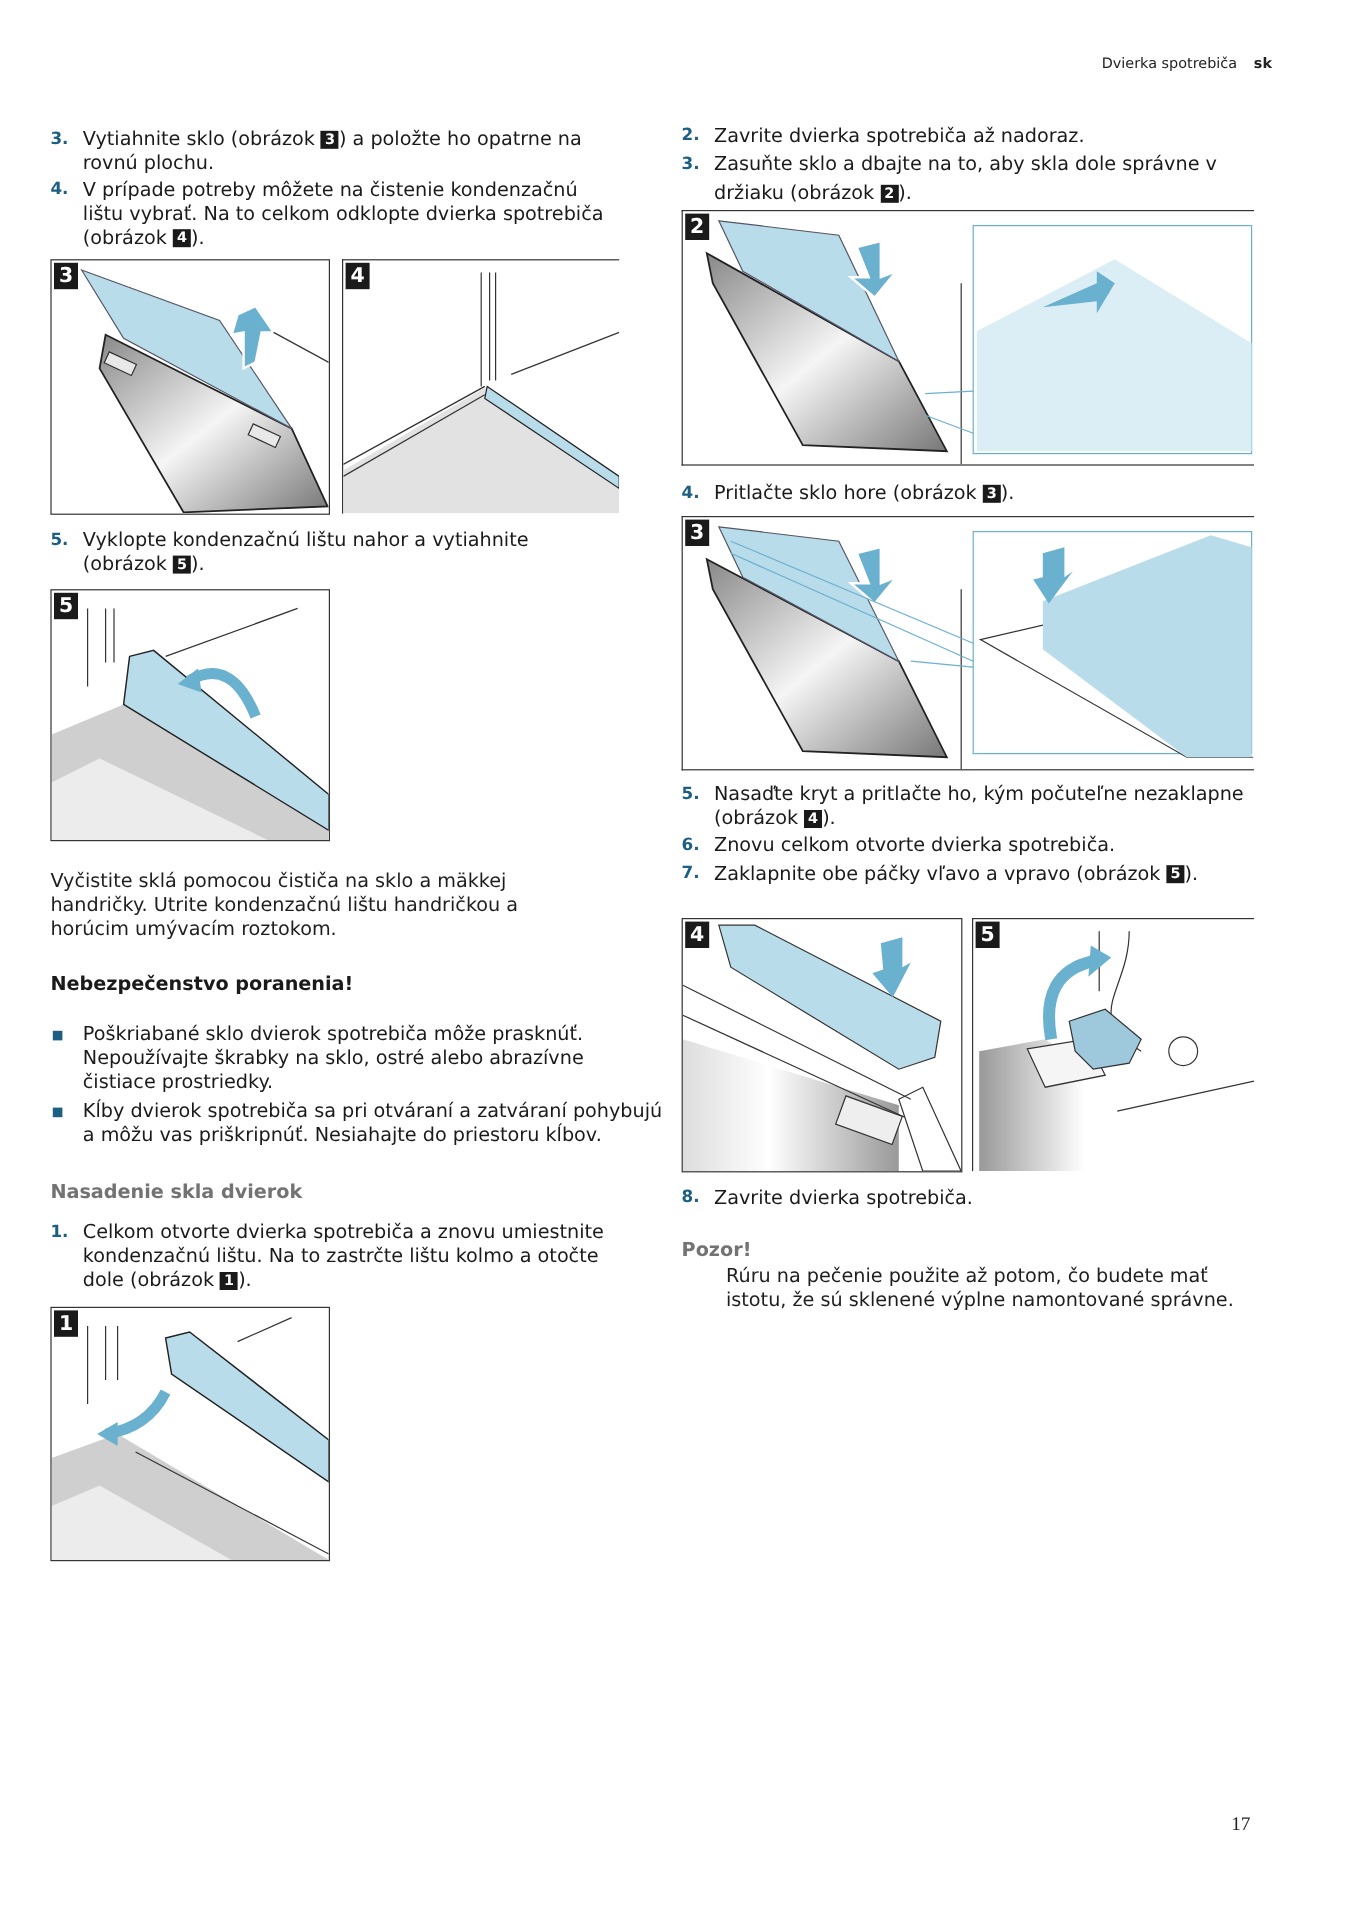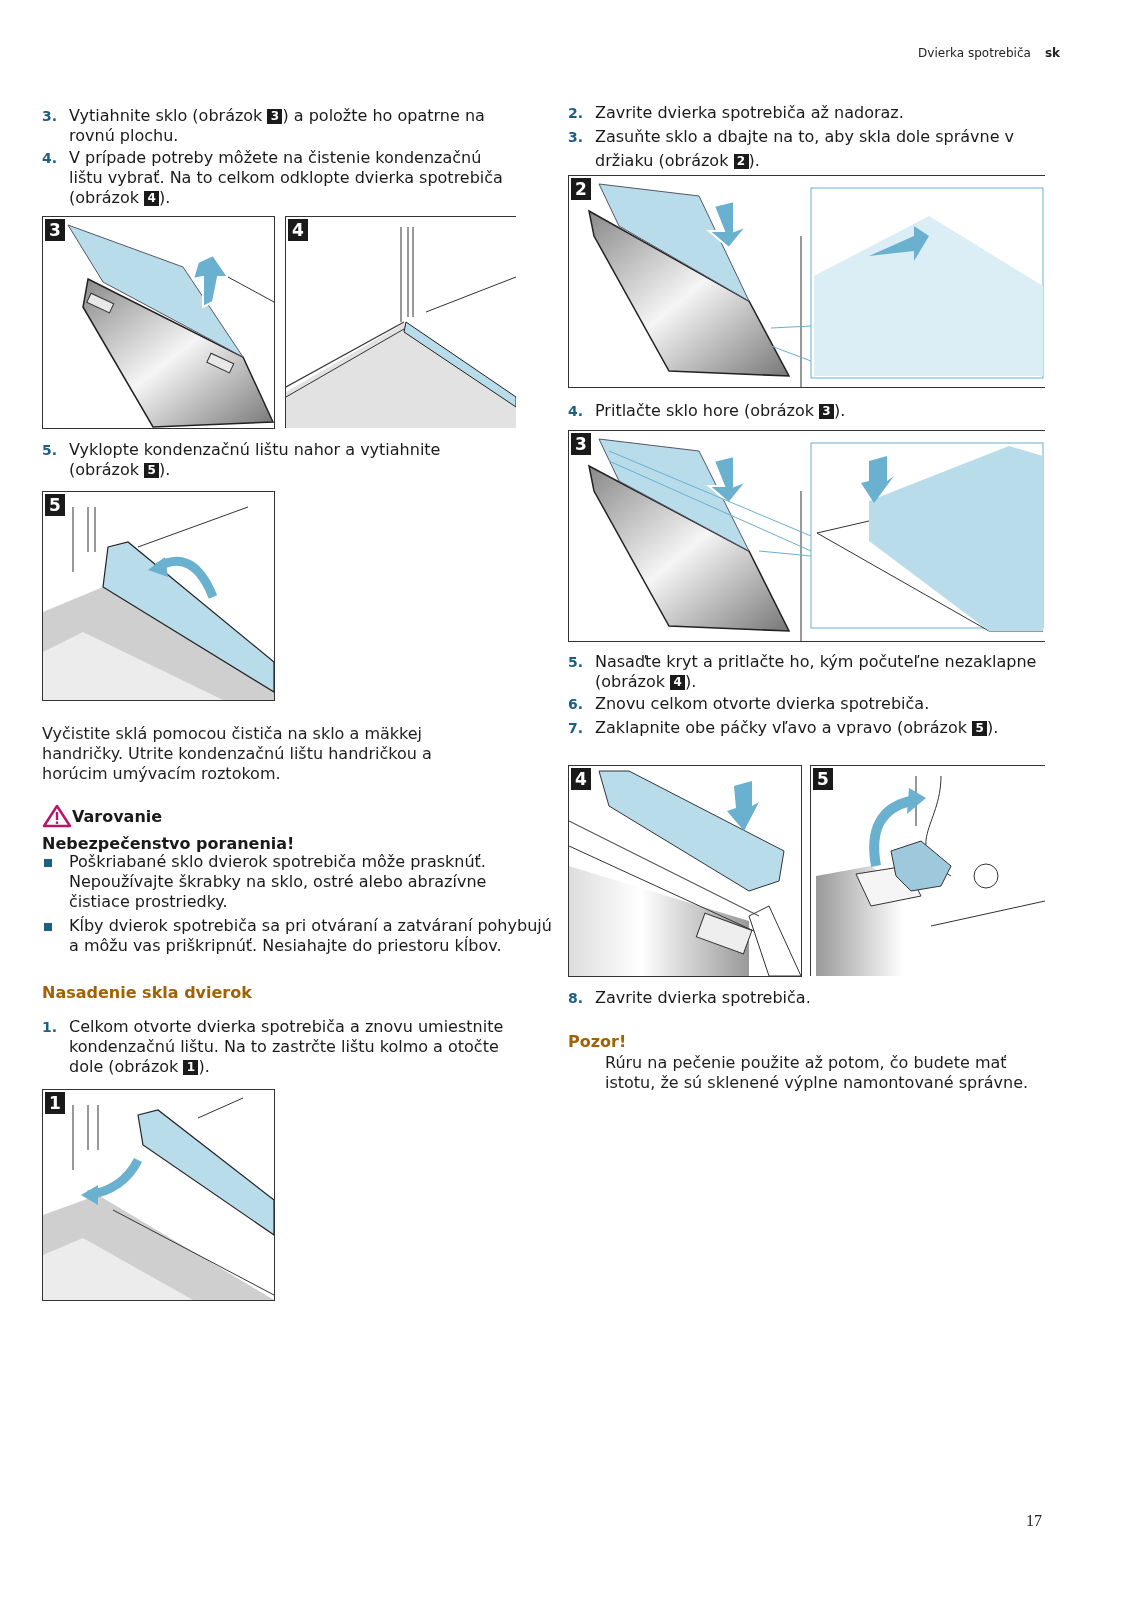--- a/index.html
+++ b/index.html
@@ -11,21 +11,21 @@
   .txt { font-size: 16px; line-height: 20px; color: #1e1e1e; }
   .step { position: absolute; font-size: 16px; line-height: 20px; }
   .step .num { position: absolute; left: 0; top: 0; color: #1d5f82; font-weight: bold; font-size: 14px; }
   .step .body { margin-left: 27px; display: block; }
   .badge { display: inline-block; background: #1a1a1a; color: #fff; font-weight: bold; font-size: 12px;
            line-height: 15px; width: 15px; text-align: center; vertical-align: 1px; }
   .fig { position: absolute; border: 1px solid #333; background: #fff; overflow: hidden; }
   .fig .fignum { position: absolute; left: 2px; top: 2px; background: #1a1a1a; color: #fff;
                  font-weight: bold; font-size: 17px; width: 20px; height: 22px; line-height: 22px; text-align: center; z-index: 2; }
   .fig svg { position: absolute; left: 0; top: 0; width: 100%; height: 100%; }
-  .heading { color: #a16207; font-weight: bold; font-size: 16px; }
+  .heading { color: #737373; font-weight: bold; font-size: 16px; }
   .bullet { position: absolute; font-size: 16px; line-height: 20px; }
   .bullet .sq { position: absolute; left: 2px; top: 7px; width: 8px; height: 8px; background: #1d5f82; }
   .bullet .body { margin-left: 27px; display: block; }
   .warn-title { font-weight: bold; font-size: 16px; }
   .pagenum { font-size: 16px; color: #222; font-family: Liberation Serif, serif; }
 </style>
 </head>
 <body>
 
 <div class="abs hdr">
@@ -90,28 +90,20 @@
     <polygon points="65,55 85,50 231,170 231,200 60,95" fill="#b9dcea" stroke="#222" stroke-width="1.2"></polygon>
     <path d="M115,75 Q150,55 170,105" fill="none" stroke="#6ab0cf" stroke-width="9"></path>
     <polygon points="105,78 122,65 125,85" fill="#6ab0cf"></polygon>
     <line x1="95" y1="55" x2="205" y2="15" stroke="#333"></line>
   </svg>
 </div>
 
 <div class="abs txt" style="left:42px; top:714px; width:420px;margin-top:10px;">Vyčistite sklá pomocou čističa na sklo a mäkkej handričky. Utrite kondenzačnú lištu handričkou a horúcim umývacím roztokom.</div>
 
 <div class="abs" style="left:42px; top:804px; width:500px;">
-  <div style="display:flex; align-items:center;">
-    <svg width="30" height="24" viewBox="0 0 30 24">
-      <polygon points="15,2 28,22 2,22" fill="none" stroke="#b5176b" stroke-width="2.5" stroke-linejoin="round"></polygon>
-      <rect x="13.8" y="8" width="2.4" height="8" fill="#b5176b"></rect>
-      <rect x="13.8" y="17.5" width="2.4" height="2.4" fill="#b5176b"></rect>
-    </svg>
-    <span class="warn-title" style="font-weight:bold;">Varovanie</span>
-  </div>
   <div class="warn-title" style="margin-top:6px;">Nebezpečenstvo poranenia!</div>
 </div>
 <div class="bullet" style="left:42px; top:852px; width:470px;">
   <span class="sq"></span>
   <span class="body">Poškriabané sklo dvierok spotrebiča môže prasknúť. Nepoužívajte škrabky na sklo, ostré alebo abrazívne čistiace prostriedky.</span>
 </div>
 <div class="bullet" style="left:42px; top:916px; width:520px;">
   <span class="sq"></span>
   <span class="body">Kĺby dvierok spotrebiča sa pri otváraní a zatváraní pohybujú a môžu vas priškripnúť. Nesiahajte do priestoru kĺbov.</span>
 </div>

